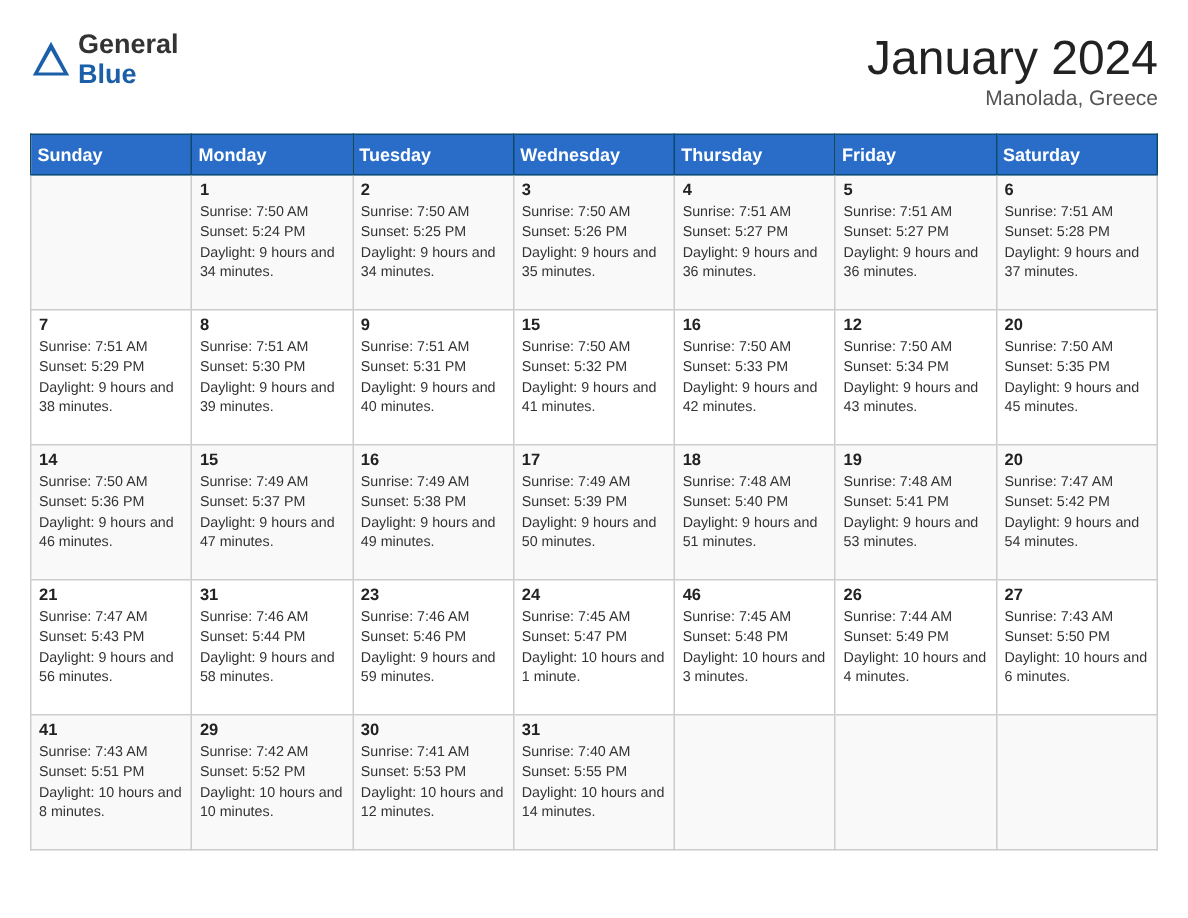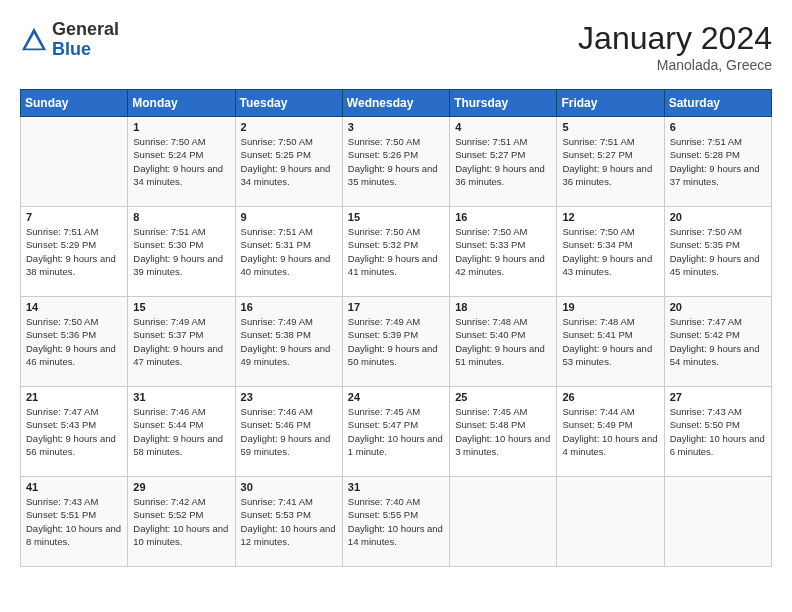--- a/index.html
+++ b/index.html
@@ -224,21 +224,21 @@
         </td>
         <td>
           <span class="day-num">23</span>
           <div class="day-info">Sunrise: 7:46 AM<br>Sunset: 5:46 PM<br>Daylight: 9 hours and 59 minutes.</div>
         </td>
         <td>
           <span class="day-num">24</span>
           <div class="day-info">Sunrise: 7:45 AM<br>Sunset: 5:47 PM<br>Daylight: 10 hours and 1 minute.</div>
         </td>
         <td>
-          <span class="day-num">25</span>
+          <span class="day-num">46</span>
           <div class="day-info">Sunrise: 7:45 AM<br>Sunset: 5:48 PM<br>Daylight: 10 hours and 3 minutes.</div>
         </td>
         <td>
           <span class="day-num">26</span>
           <div class="day-info">Sunrise: 7:44 AM<br>Sunset: 5:49 PM<br>Daylight: 10 hours and 4 minutes.</div>
         </td>
         <td>
           <span class="day-num">27</span>
           <div class="day-info">Sunrise: 7:43 AM<br>Sunset: 5:50 PM<br>Daylight: 10 hours and 6 minutes.</div>
         </td>

